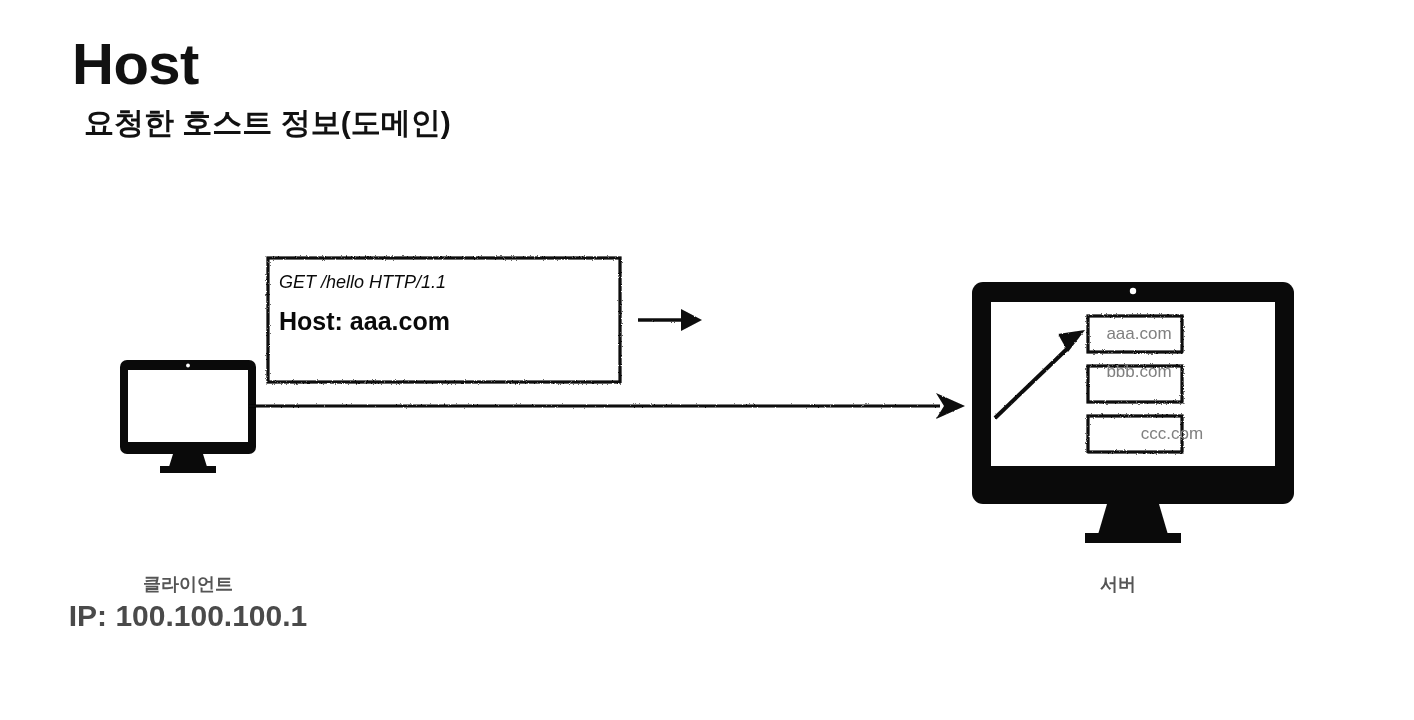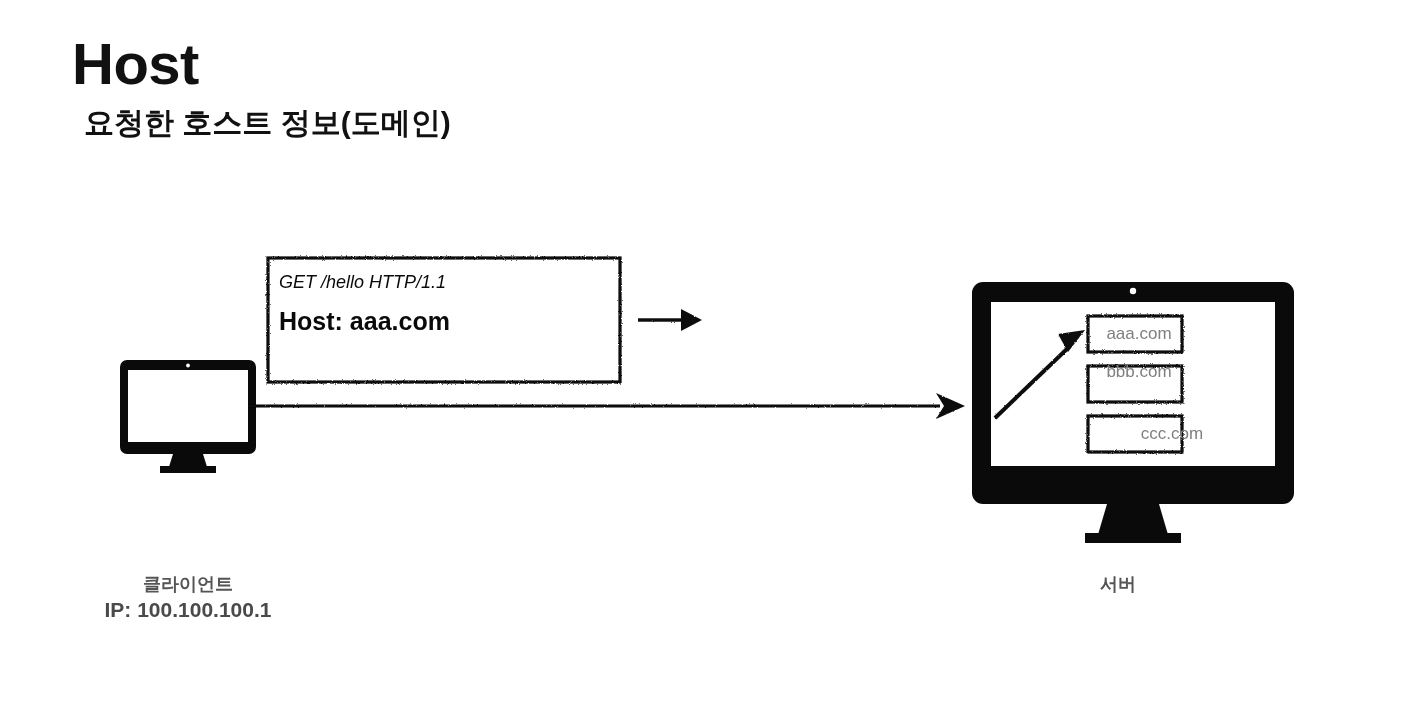--- a/index.html
+++ b/index.html
@@ -96,21 +96,21 @@
     white-space: nowrap;
     margin-top: 32px;
   }
   .node-caption .role {
     font-size: 18px;
     font-weight: bold;
     line-height: 1.25;
     color: #555555;
   }
   .node-caption .ip {
-    font-size: 21px;
+    font-size: 30px;
     font-weight: bold;
     line-height: 1.3;
     color: #4a4a4a;
   }
   #client-caption {
     left: 68px;
     top: 541px;
     width: 240px;
   }
   #server-caption {

